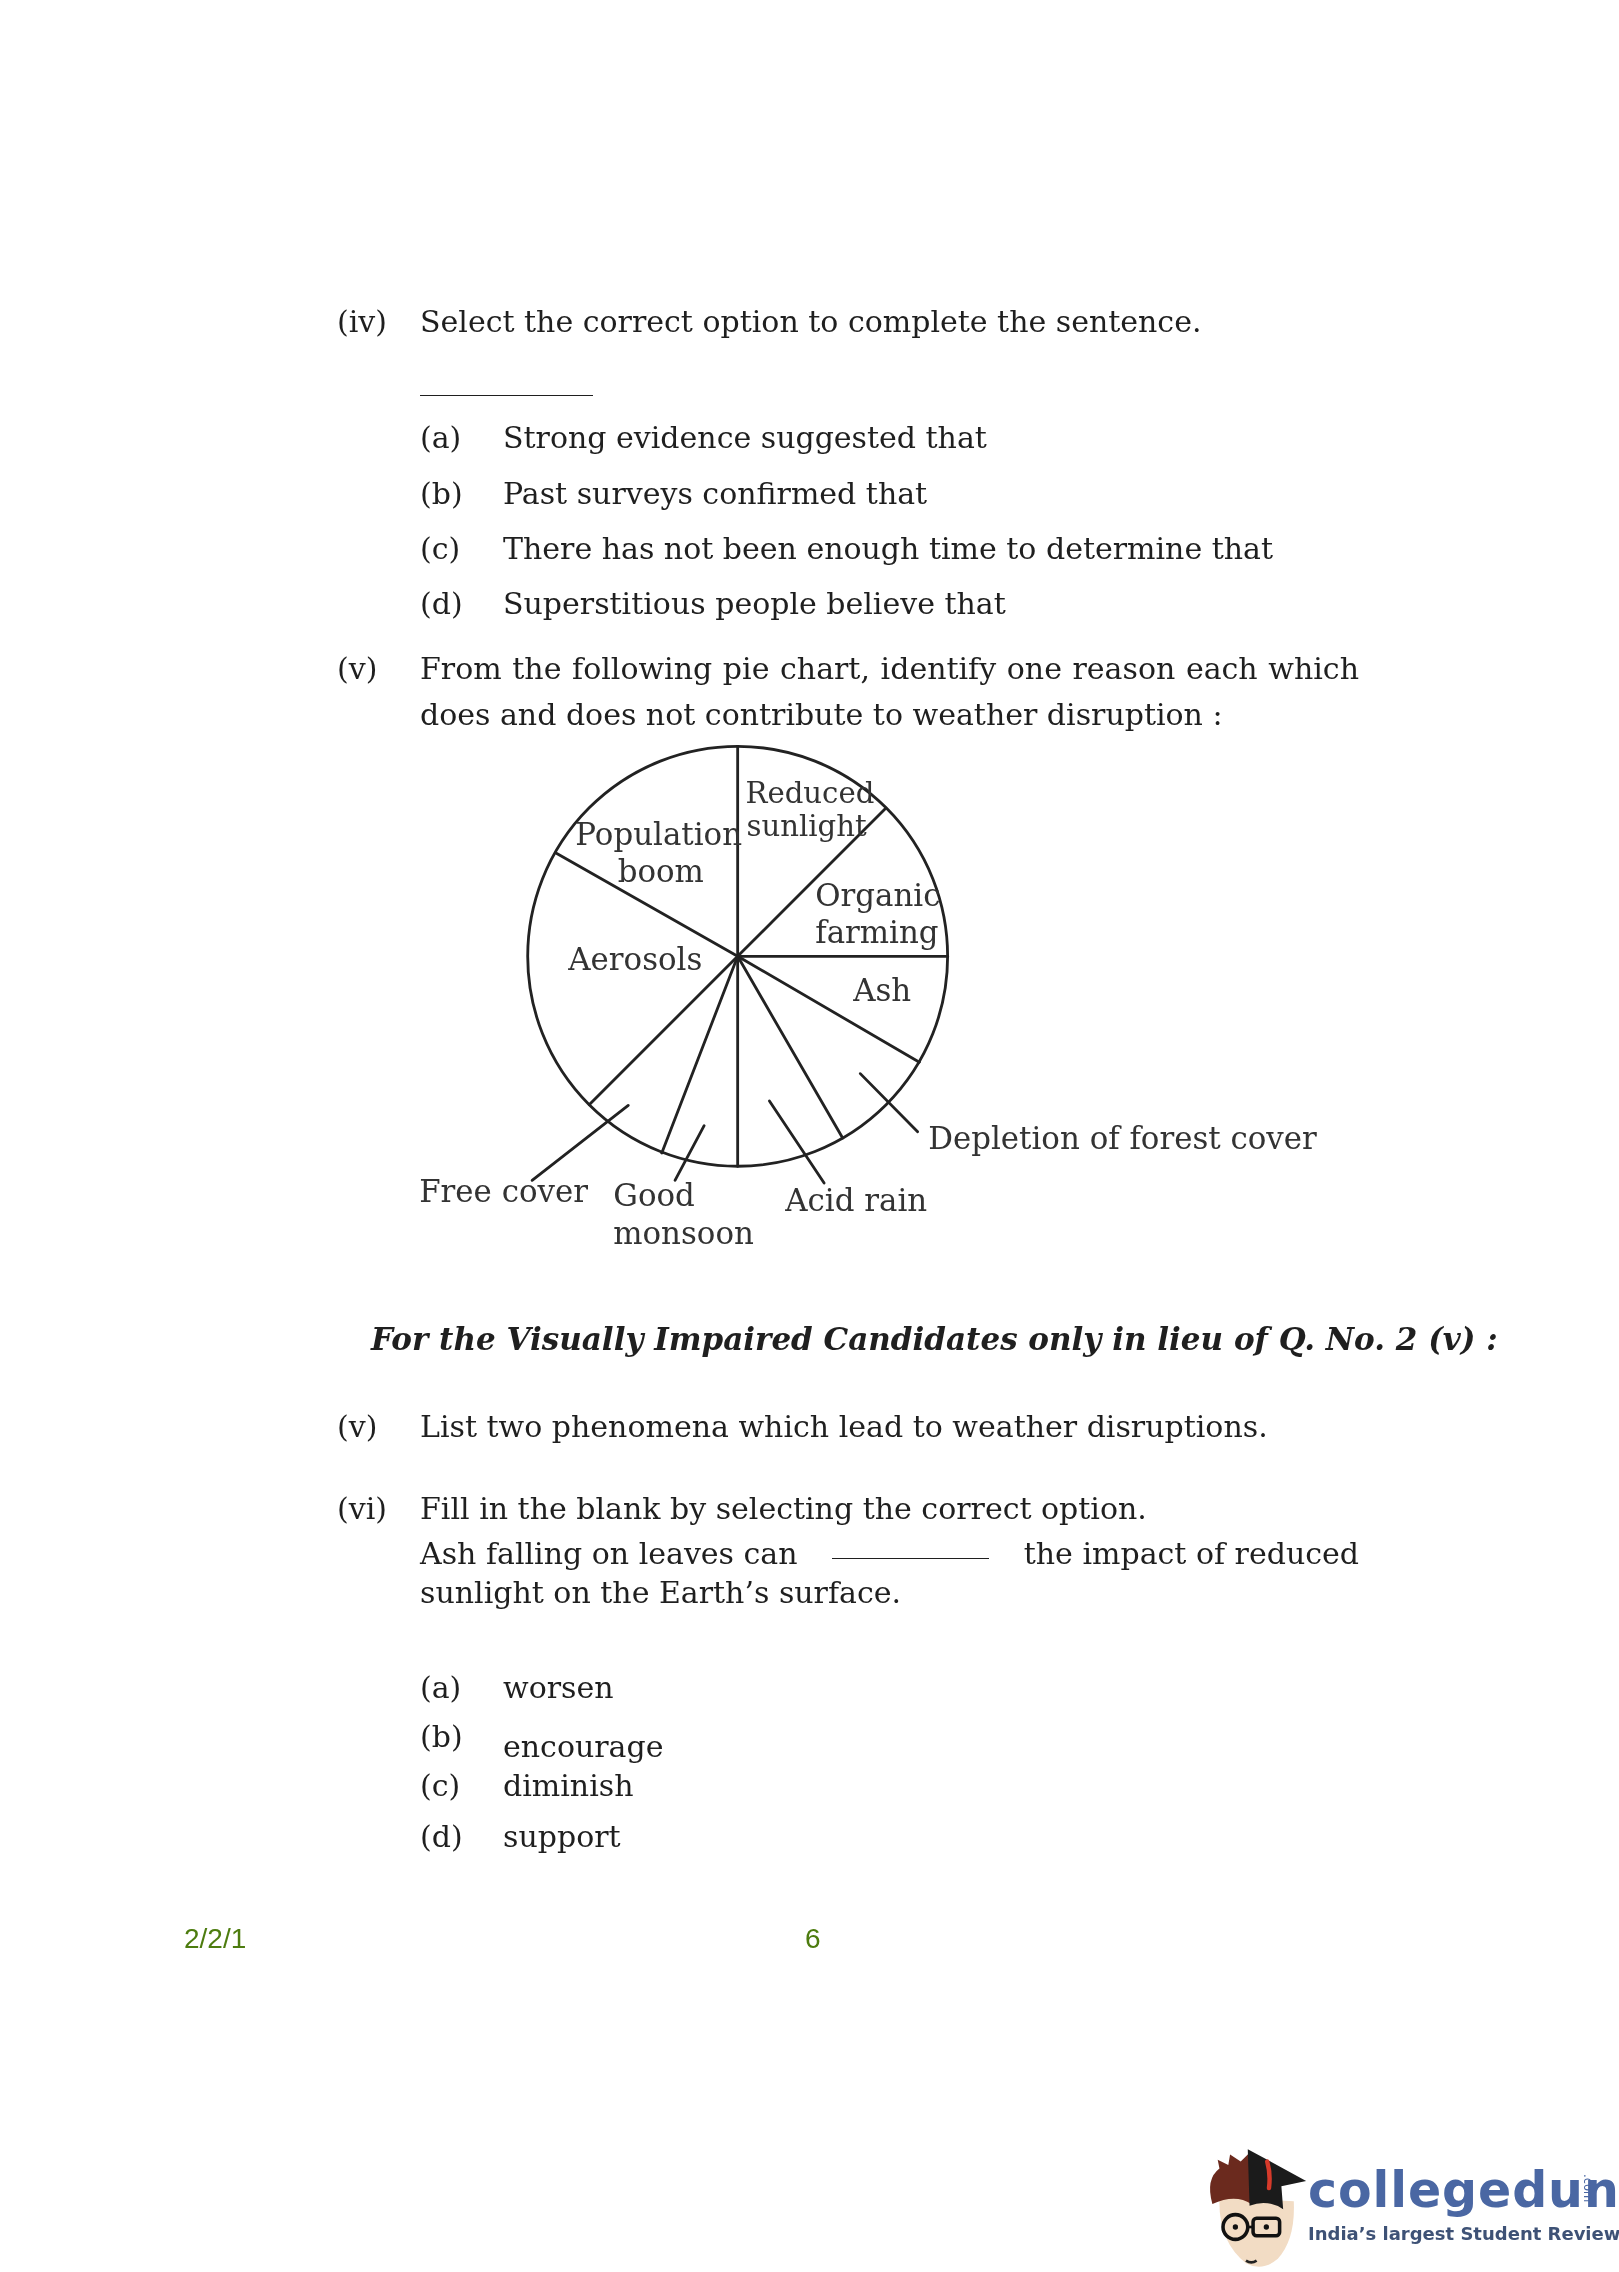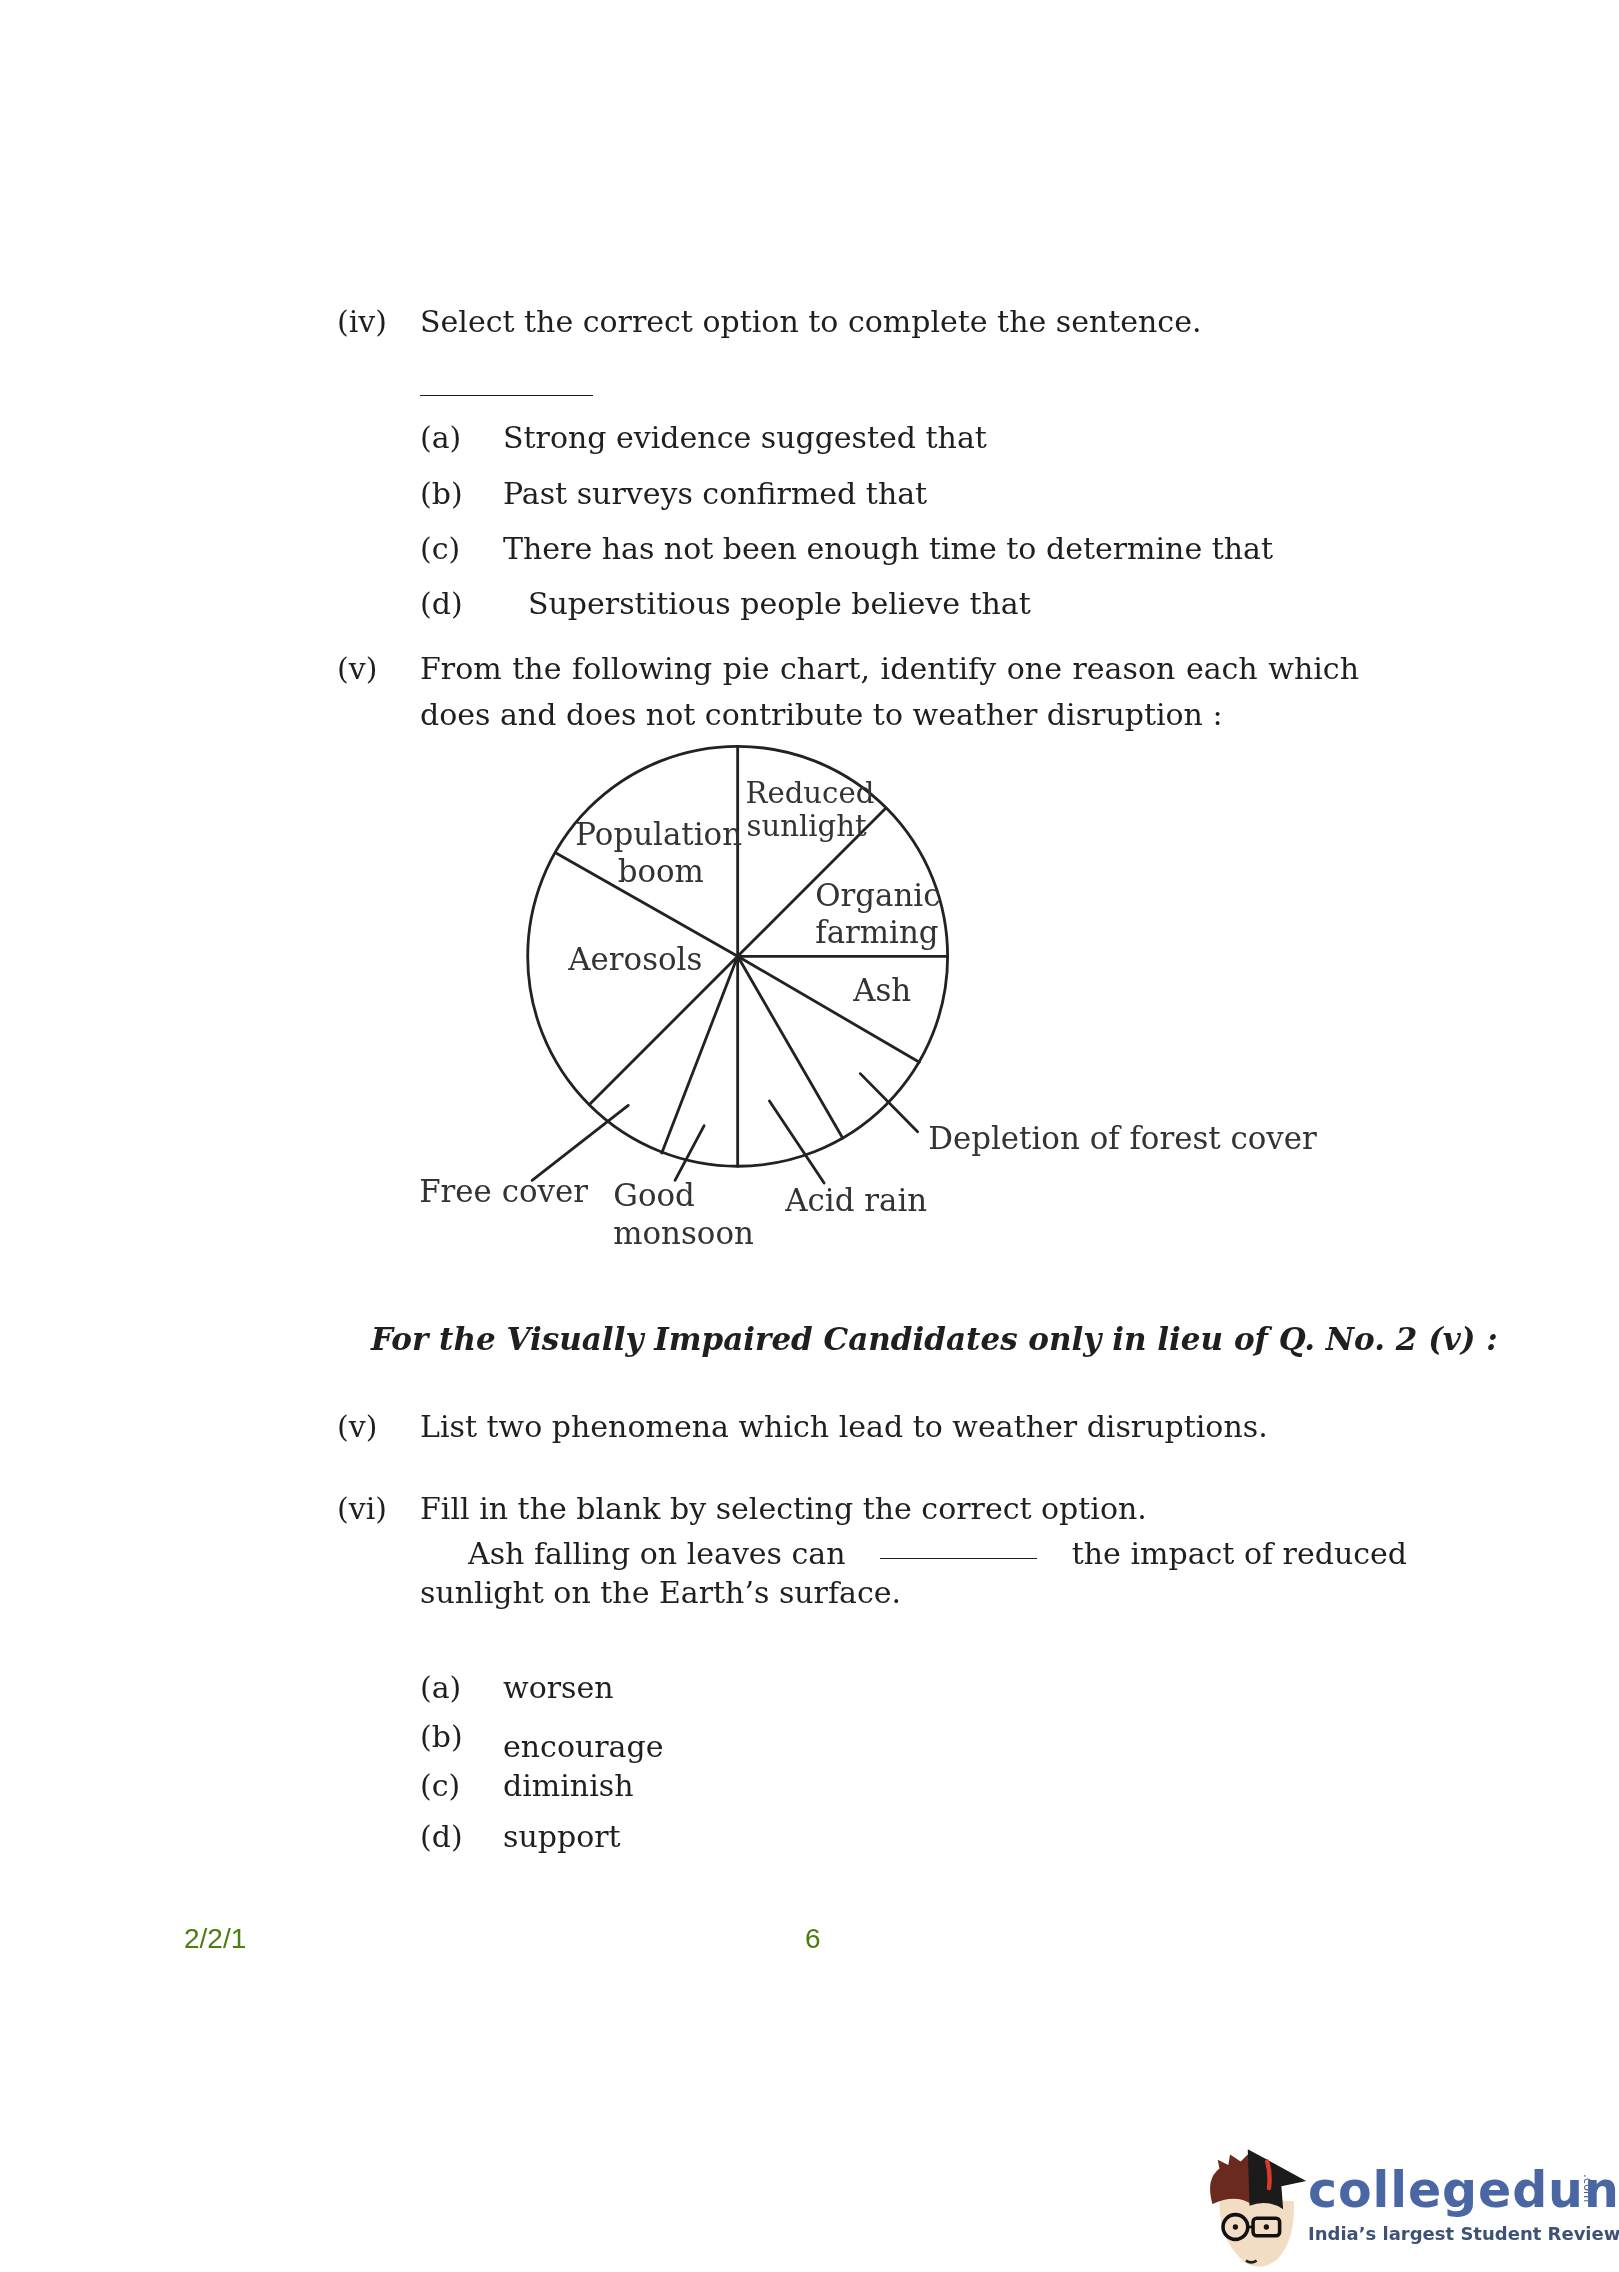--- a/index.html
+++ b/index.html
@@ -30,21 +30,21 @@
   <div class="abs q" style="left:420px; top:479px;">
     <span>(b)</span>
     <span style="position:absolute; left:83px;">Past surveys confirmed that</span>
   </div>
   <div class="abs q" style="left:420px; top:534px;">
     <span>(c)</span>
     <span style="position:absolute; left:83px;">There has not been enough time to determine that</span>
   </div>
   <div class="abs q" style="left:420px; top:589px;">
     <span>(d)</span>
-    <span style="position:absolute; left:83px;margin-left:25px;">Superstitious people believe that</span>
+    <span style="position:absolute; left:83px;">Superstitious people believe that</span>
   </div>
 </div>
 
 <div class="abs q" style="left:337px; top:654px;">(v)</div>
 <div class="abs q justify" style="left:420px; top:654px; width:939px;">From the following pie chart, identify one reason each which</div>
 <div class="abs q" style="left:420px; top:700px;">does and does not contribute to weather disruption :</div>
 
 <svg class="abs" style="left:0; top:0;" width="1620" height="1288" viewBox="0 0 1836 1460">
   <g stroke="#222" stroke-width="3.2" fill="none" stroke-linecap="round">
     <circle cx="836" cy="1084" r="238"></circle>
@@ -81,21 +81,21 @@
   </g>
 </svg>
 
 <div class="abs bold-it" style="left:371px; top:1321px;">For the Visually Impaired Candidates only in lieu of Q. No. 2 (v) :</div>
 
 <div class="abs q" style="left:337px; top:1412px;">(v)</div>
 <div class="abs q" style="left:420px; top:1412px;">List two phenomena which lead to weather disruptions.</div>
 
 <div class="abs q" style="left:337px; top:1494px;">(vi)</div>
 <div class="abs q" style="left:420px; top:1494px;">Fill in the blank by selecting the correct option.</div>
-<div class="abs q" style="left:420px; top:1539px; width:939px; display:flex; justify-content:space-between;margin-left:48px;">
+<div class="abs q" style="left:420px; top:1539px; width:939px; display:flex; justify-content:space-between;">
   <span>Ash falling on leaves can</span>
   <span class="blank" style="width:157px; height:19.4px;"></span>
   <span>the impact of reduced</span>
 </div>
 <div class="abs q" style="left:420px; top:1578px;">sunlight on the Earth’s surface.</div>
 
 <div>
   <div class="abs q" style="left:420px; top:1673px;">
     <span>(a)</span>
     <span style="position:absolute; left:83px;">worsen</span>

